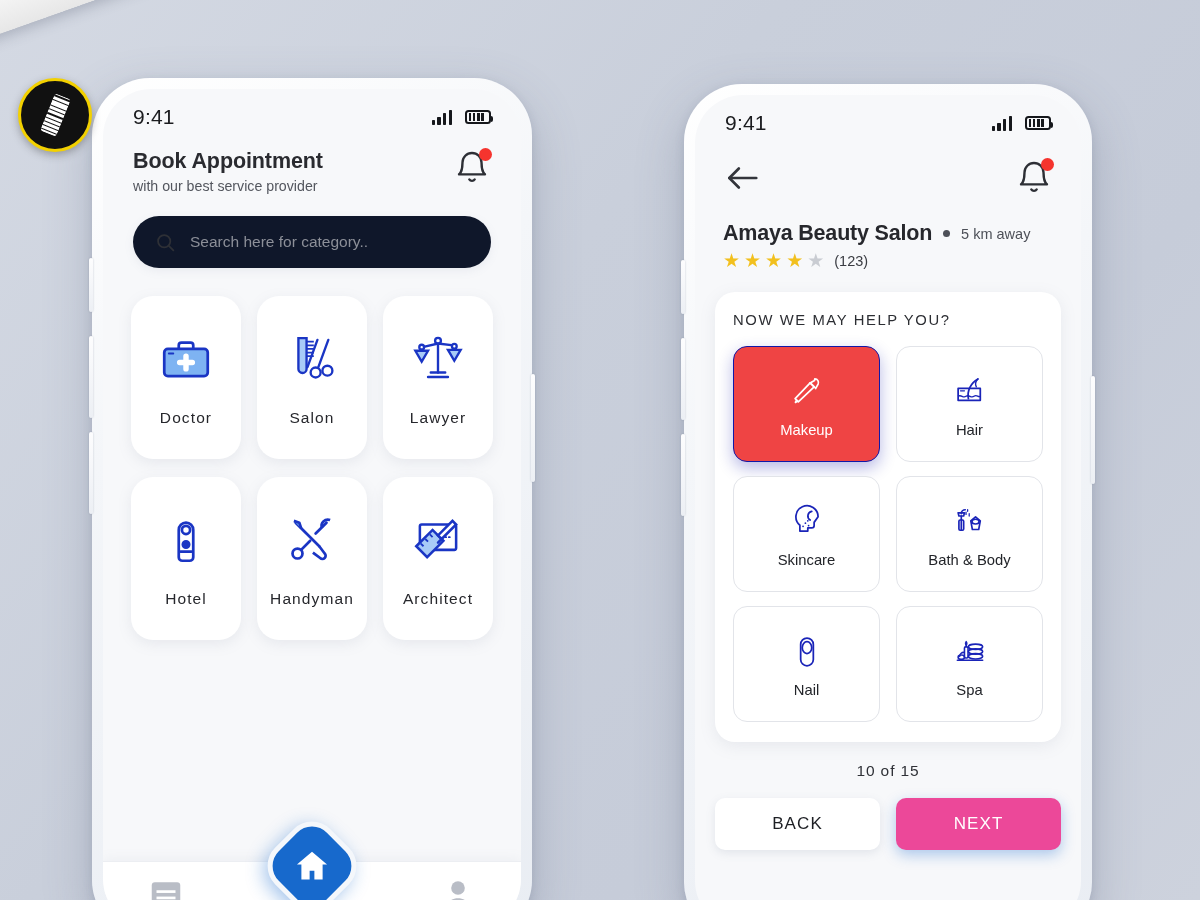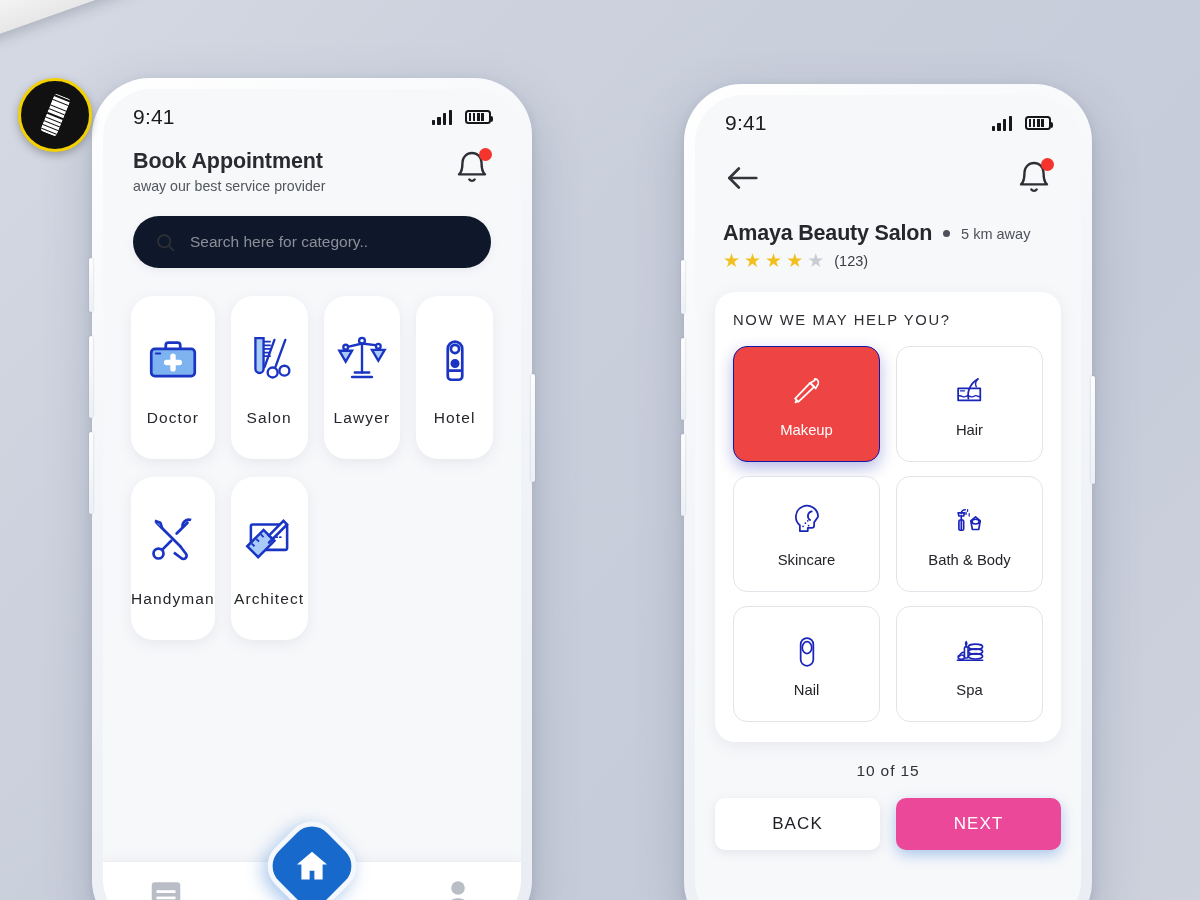--- a/index.html
+++ b/index.html
@@ -72,21 +72,21 @@
 
   .search-bar {
     margin: 22px 30px 0 30px; height: 52px; background: #0f172a;
     border-radius: 26px; display: flex; align-items: center; gap: 14px;
     padding: 0 22px; box-shadow: 0 3px 10px rgba(120,130,155,.10);
   }
   .search-ph { font-size: 15.5px; color: #8c8f98; }
 
   .cat-grid {
     margin: 28px 0 0 0; padding: 0 28px;
-    display: grid; grid-template-columns: 1fr 1fr 1fr 1fr; gap: 18px 16px;
+    display: grid; grid-template-columns: 1fr 1fr 1fr; gap: 18px 16px;
   }
   .cat-card {
     background: #fff; border-radius: 22px; height: 163px;
     display: flex; flex-direction: column; align-items: center; justify-content: center;
     gap: 22px; box-shadow: 0 4px 14px rgba(120,132,158,.13);
   }
   .cat-label { font-size: 15.5px; color: #26272c; letter-spacing: 1.1px; }
 
   .bottom-nav {
     position: absolute; left: 0; right: 0; bottom: 0; height: 66px;
@@ -191,21 +191,21 @@
             <b></b>
             <b></b>
             <b></b>
           </div>
       </div>
     </div>
 
     <div class="lp-head">
       <div>
         <div class="lp-title">Book Appointment</div>
-        <div class="lp-sub">away our best service provider</div>
+        <div class="lp-sub">with our best service provider</div>
       </div>
       <div class="bell-wrap">
         <svg class="ico" width="38" height="38" viewBox="0 0 24 24" fill="none" stroke="#2d2f35" stroke-width="1.5">
           <path d="M18 8.5a6 6 0 1 0-12 0c0 6-2.2 7.5-2.2 7.5h16.4S18 14.5 18 8.5z" stroke-linecap="round" stroke-linejoin="round"></path>
           <path d="M13.7 19.2a2 2 0 0 1-3.4 0" stroke-linecap="round"></path>
         </svg>
         <span class="bell-dot"></span>
       </div>
     </div>
 

